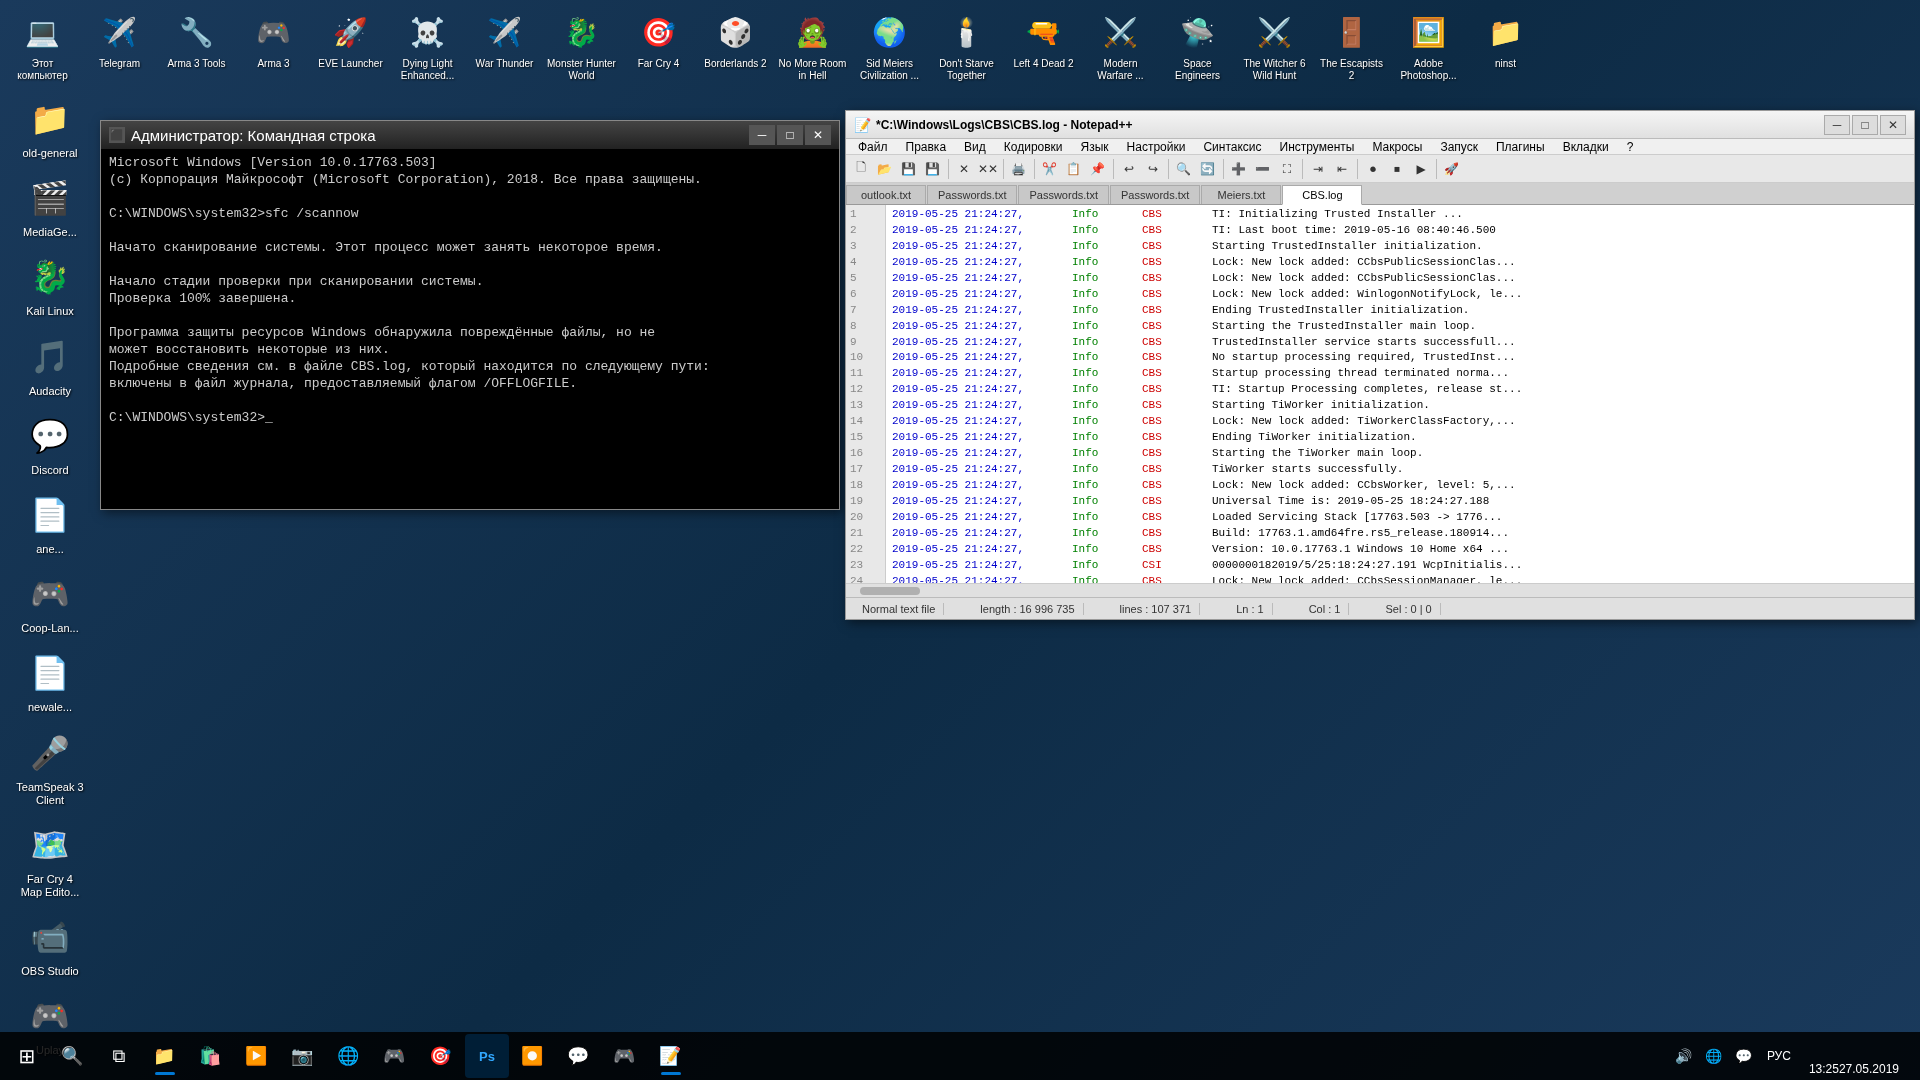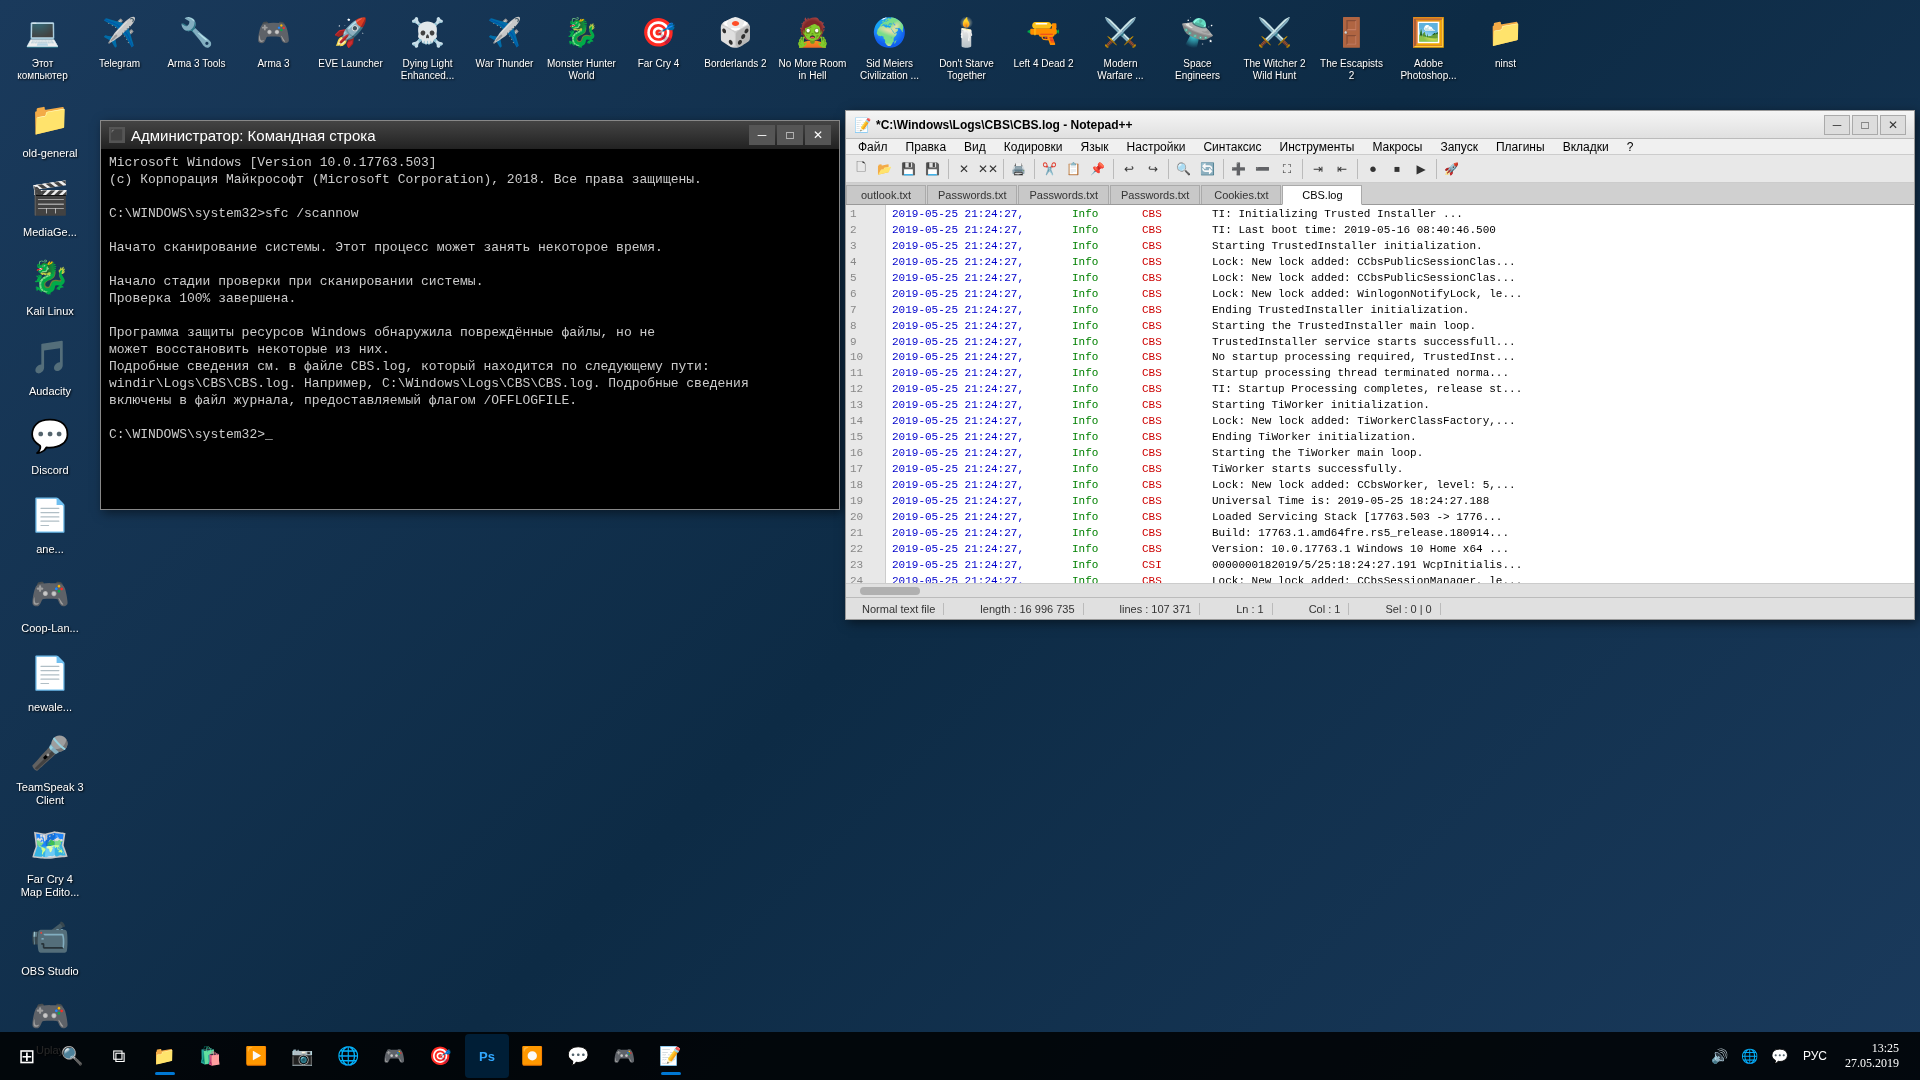--- a/index.html
+++ b/index.html
@@ -438,29 +438,28 @@
       display: flex;
       align-items: center;
       justify-content: center;
       cursor: pointer;
       color: white;
       font-size: 14px;
     }
 
     .taskbar-clock {
       display: flex;
-      flex-direction: column;
+      flex-direction: row;
       align-items: flex-end;
       color: white;
       font-size: 12px;
       padding: 0 8px;
       cursor: pointer;
       height: 40px;
-      justify-content: center;
-      font-family: Liberation Serif, serif;
+      justify-content: space-between;
     }
 
     .taskbar-lang {
       color: white;
       font-size: 12px;
       padding: 0 6px;
       cursor: pointer;
     }
   </style>
 </head>
@@ -529,21 +528,21 @@
       <div class="top-icon">
         <div class="icon-img">⚔️</div>
     <div class="icon-label">Modern Warfare ...</div>
       </div>
       <div class="top-icon">
         <div class="icon-img">🛸</div>
     <div class="icon-label">Space Engineers</div>
       </div>
       <div class="top-icon">
         <div class="icon-img">⚔️</div>
-    <div class="icon-label">The Witcher 2 Wild Hunt</div>
+    <div class="icon-label">The Witcher 6 Wild Hunt</div>
       </div>
       <div class="top-icon">
         <div class="icon-img">🚪</div>
     <div class="icon-label">The Escapists 2</div>
       </div>
       <div class="top-icon">
         <div class="icon-img">🖼️</div>
     <div class="icon-label">Adobe Photoshop...</div>
       </div>
       <div class="top-icon">
@@ -625,21 +624,20 @@
         <p>C:\WINDOWS\system32&gt;sfc /scannow</p>
         <p>&nbsp;</p>
         <p>Начато сканирование системы. Этот процесс может занять некоторое время.</p>
         <p>&nbsp;</p>
         <p>Начало стадии проверки при сканировании системы.</p>
         <p>Проверка 100% завершена.</p>
         <p>&nbsp;</p>
         <p>Программа защиты ресурсов Windows обнаружила повреждённые файлы, но не</p>
         <p>может восстановить некоторые из них.</p>
         <p>Подробные сведения см. в файле CBS.log, который находится по следующему пути:</p>
-        <p>windir\Logs\CBS\CBS.log. Например, C:\Windows\Logs\CBS\CBS.log. Подробные сведения</p>
         <p>включены в файл журнала, предоставляемый флагом /OFFLOGFILE.</p>
         <p>&nbsp;</p>
         <p>C:\WINDOWS\system32&gt;_</p>
       </div>
   </div>
 
   <div class="notepad-window">
     <div class="npp-titlebar">
       <div class="npp-titlebar-left">
         <div class="npp-titlebar-icon">📝</div>
@@ -701,21 +699,21 @@
       <button class="npp-tool-btn">▶</button>
       <div class="npp-tool-separator"></div>
       <button class="npp-tool-btn">🚀</button>
     </div>
 
     <div class="npp-tabs" id="npp-tabs">
         <div class="npp-tab">outlook.txt</div>
         <div class="npp-tab">Passwords.txt</div>
         <div class="npp-tab">Passwords.txt</div>
         <div class="npp-tab">Passwords.txt</div>
-        <div class="npp-tab">Cookies.txt</div>
+        <div class="npp-tab">Meiers.txt</div>
         <div class="npp-tab active">CBS.log</div>
       </div>
 
     <div class="npp-editor">
       <div class="npp-line-numbers" id="npp-line-numbers">
           <div>1</div>
           <div>2</div>
           <div>3</div>
           <div>4</div>
           <div>5</div>

